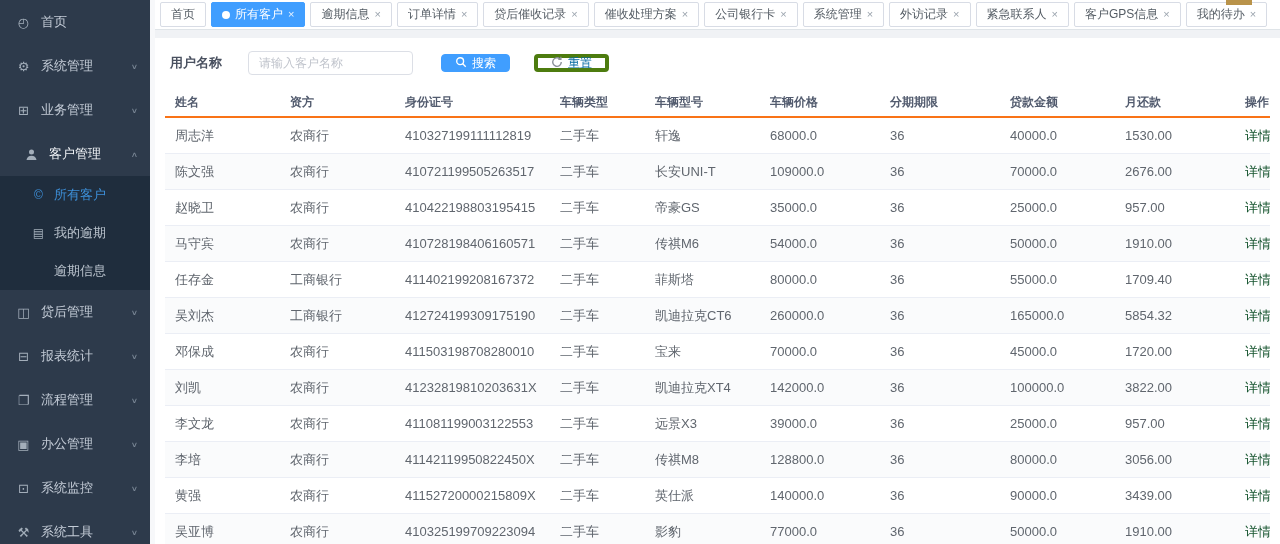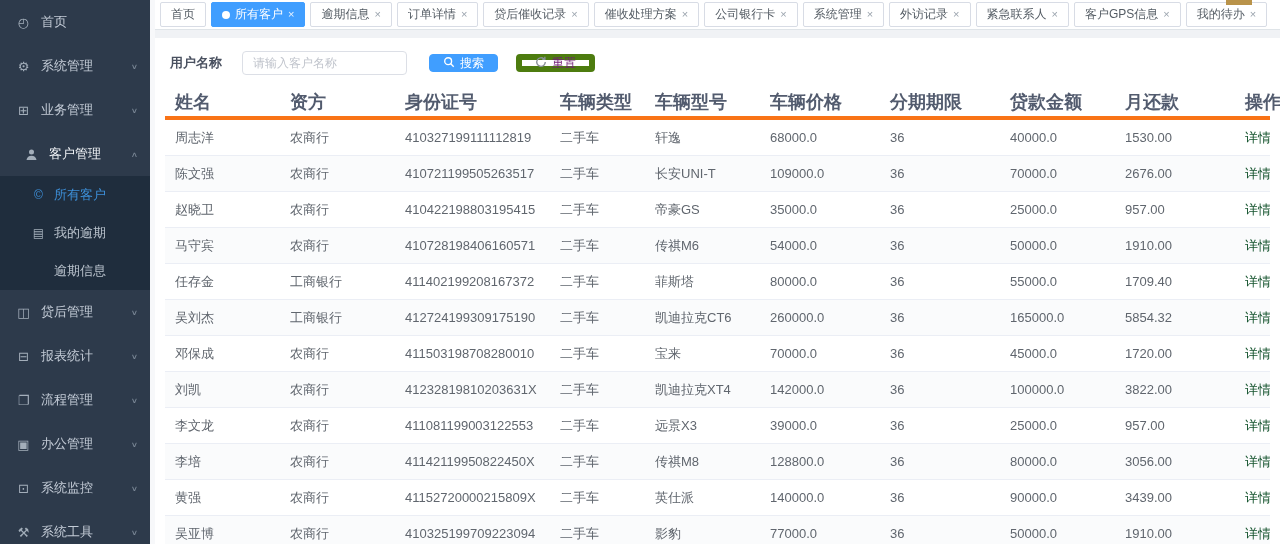--- a/index.html
+++ b/index.html
@@ -35,37 +35,37 @@
     padding:0 10px;border-radius:2px;cursor:pointer;white-space:nowrap;flex-shrink:0;}
   .tab .tab-close{font-size:11px;color:#9aa3ad;line-height:1;}
   .tab.active{background:#409eff;border-color:#409eff;color:#fff;}
   .tab.active .tab-close{color:#e8f3ff;}
   .tab .dot{width:8px;height:8px;border-radius:50%;background:#fff;flex-shrink:0;}
 
   .gap{height:8px;background:#f0f2f5;flex-shrink:0;}
   .panel{flex:1;background:#fff;padding:0 10px;overflow:hidden;}
 
   
-  .search-row{height:50px;display:flex;align-items:center;padding-left:5px;gap:18px;}
+  .search-row{height:50px;display:flex;align-items:center;padding-left:5px;gap:24px;}
   .search-label{font-size:13px;font-weight:bold;color:#4a5160;margin-right:2px;}
   .search-input{width:165px;height:24px;box-sizing:border-box;border:1px solid #dcdfe6;
     border-radius:4px;padding:0 10px;font-size:12px;color:#606266;outline:none;
     font-family:inherit;}
   .search-input::placeholder{color:#c0c4cc;}
   .btn{height:18px;box-sizing:border-box;display:inline-flex;align-items:center;gap:5px;
     border-radius:4px;font-size:12px;padding:0 13px;cursor:pointer;
     font-family:inherit;}
   .btn.primary{background:#409eff;border:1px solid #409eff;color:#fff;margin-left:4px;}
-  .btn.plain{background:#fff;border:6px solid #4d7c0f;color:#701a75;text-align:right;}
+  .btn.plain{background:#fff;border:4px solid #4d7c0f;color:#0369a1;text-align:right;}
   .btn svg{width:12px;height:12px;}
 
   
   table{border-collapse:collapse;table-layout:fixed;width:100%;}
-  th{height:28px;text-align:left;font-size:18px;font-weight:bold;color:#525b6e;
-    padding:0 10px;border-bottom:4px solid #f97316;white-space:nowrap;}
+  th{height:28px;text-align:left;font-size:12px;font-weight:bold;color:#525b6e;
+    padding:0 10px;border-bottom:2px solid #f97316;white-space:nowrap;}
   td{height:35px;font-size:13px;color:#60666e;padding:0 10px;
     border-bottom:1px solid #ebeef5;white-space:nowrap;overflow:hidden;}
   tbody tr:nth-child(even){background:#fafbfc;}
   th.col-action,td.col-action{text-align:right;}
   .detail-link{color:#14532d;text-decoration:none;cursor:pointer;}
 
   .avatar-frag{position:absolute;top:0;right:28px;width:26px;height:5px;
     background:#b9934a;}
 </style>
 </head>

